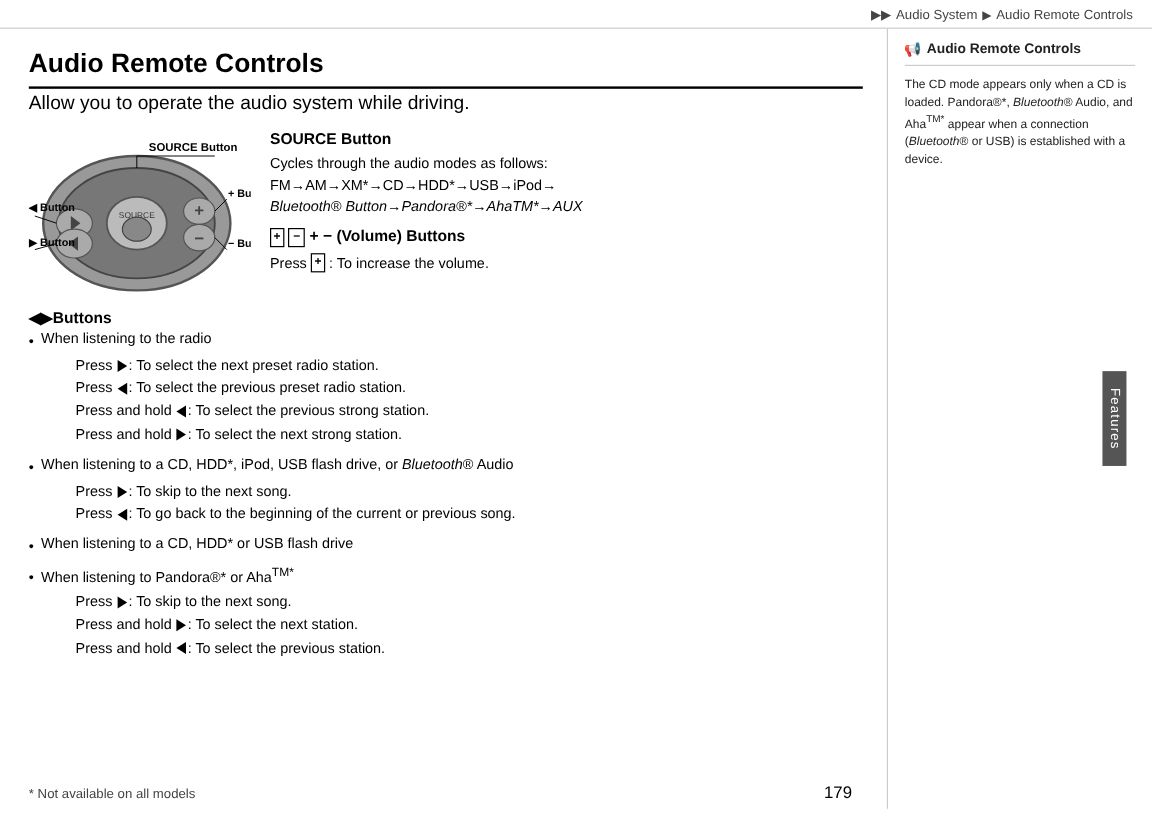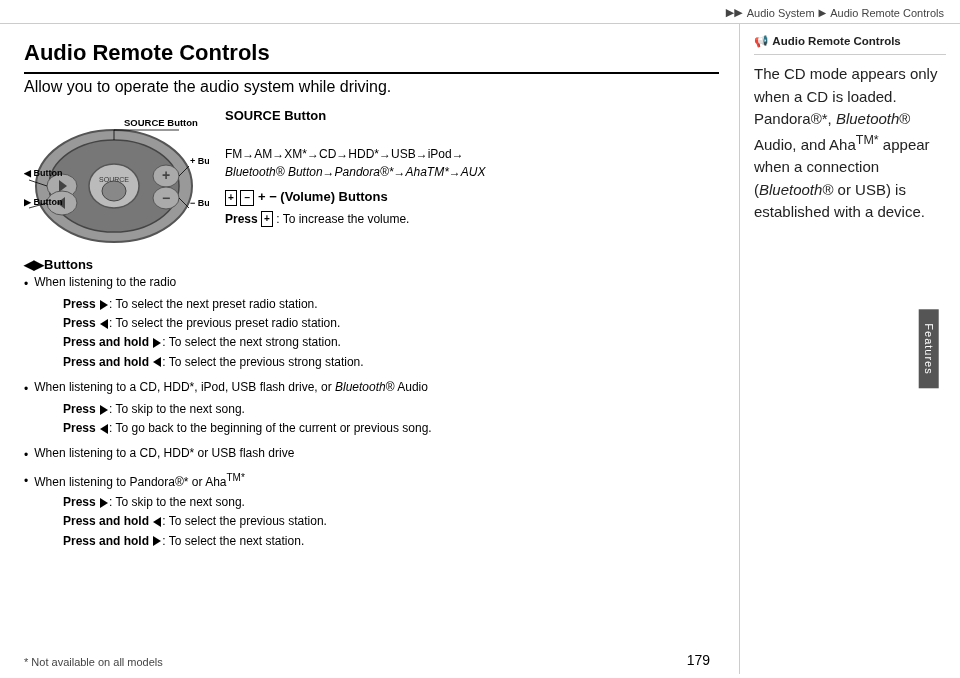--- a/index.html
+++ b/index.html
@@ -164,21 +164,21 @@
       margin-top: 2px;
     }
 
     .sub-list li {
       font-size: 12px;
       line-height: 1.6;
       padding-left: 23px;
     }
 
     .bold-text {
-      font-weight: bold;
+      font-weight: normal;
       margin-top: 16px;
     }
 
     
     .footer {
       position: absolute;
       bottom: 10px;
       left: 24px;
       font-size: 11px;
       color: #444;
@@ -198,21 +198,21 @@
       display: flex;
       align-items: center;
       gap: 4px;
       font-size: 11.5px;
       font-weight: bold;
       margin-bottom: 6px;
       color: #222;
     }
 
     .sidebar-note-text {
-      font-size: 15px;
+      font-size: 10px;
       line-height: 1.5;
       color: #222;
     }
 
     
     .tri-right {
       display: inline-block;
       width: 0;
       height: 0;
       border-top: 5px solid transparent;
@@ -313,21 +313,21 @@
           <text x="0" y="97" font-size="9" fill="#000" font-weight="bold">▶ Button</text>
 
           <line x1="155" y1="90" x2="165" y2="100" stroke="#000" stroke-width="0.8"></line>
           <text x="166" y="98" font-size="9" fill="#000" font-weight="bold">− Button</text>
         </svg>
       </div>
 
       <div class="source-desc">
         <h3>SOURCE Button</h3>
         <p>
-          <br>
+          <span>Cycles through the audio modes as follows:</span><br>
           <span>FM→AM→XM*→CD→HDD*→USB→iPod→</span><br>
           <em><span>Bluetooth® Button→Pandora®*→AhaTM*→AUX</span></em>
         </p>
 
         <div class="volume-section">
           <h3>
             <span class="sq-plus">+</span>
             <span class="sq-minus">−</span>
             <span>+ − (Volume) Buttons</span>
           </h3>
@@ -348,22 +348,22 @@
       <ul class="bullet-list">
 
         <li>
           <div class="bullet-item">
             <span class="bullet-dot">•</span>
             <span>When listening to the radio</span>
           </div>
           <ul class="sub-list">
             <li><span class="bold-text">Press </span><span class="tri-right"></span>: To select the next preset radio station.</li>
             <li><span class="bold-text">Press </span><span class="tri-left"></span>: To select the previous preset radio station.</li>
+            <li><span class="bold-text">Press and hold </span><span class="tri-left"></span>: To select the previous strong station.</li>
             <li><span class="bold-text">Press and hold </span><span class="tri-right"></span>: To select the next strong station.</li>
-            <li><span class="bold-text">Press and hold </span><span class="tri-left"></span>: To select the previous strong station.</li>
           </ul>
         </li>
 
         <li>
           <div class="bullet-item">
             <span class="bullet-dot">•</span>
             <span>When listening to a CD, HDD*, iPod, USB flash drive, or <em>Bluetooth</em>® Audio</span>
           </div>
           <ul class="sub-list">
             <li><span class="bold-text">Press </span><span class="tri-right"></span>: To skip to the next song.</li>
@@ -378,22 +378,22 @@
           </div>
         </li>
 
         <li>
           <div class="bullet-item">
             <span class="bullet-dot">•</span>
             <span>When listening to Pandora®* or Aha<sup>TM*</sup></span>
           </div>
           <ul class="sub-list">
             <li><span class="bold-text">Press </span><span class="tri-right"></span>: To skip to the next song.</li>
+            <li><span class="bold-text">Press and hold </span><span class="tri-right"></span>: To select the next station.</li>
             <li><span class="bold-text">Press and hold </span><span class="tri-left"></span>: To select the previous station.</li>
-            <li><span class="bold-text">Press and hold </span><span class="tri-right"></span>: To select the next station.</li>
           </ul>
         </li>
 
       </ul>
     </div>
 
   </div>
 
   <div class="right-sidebar">
     <div class="sidebar-note-header">

